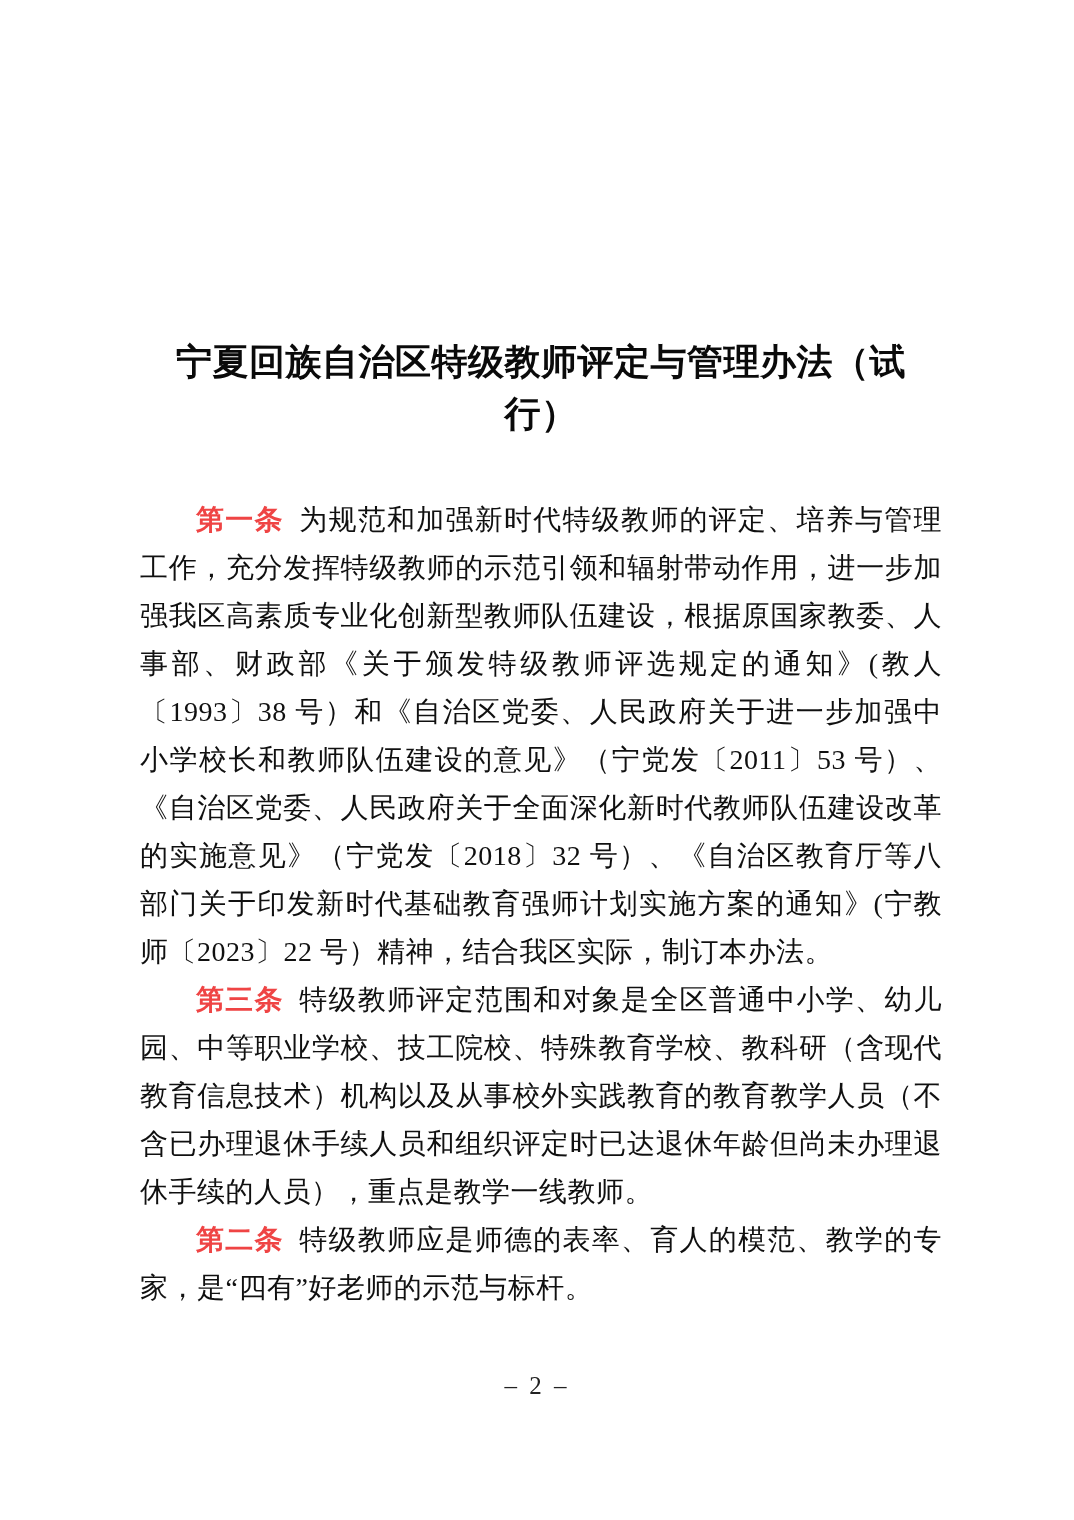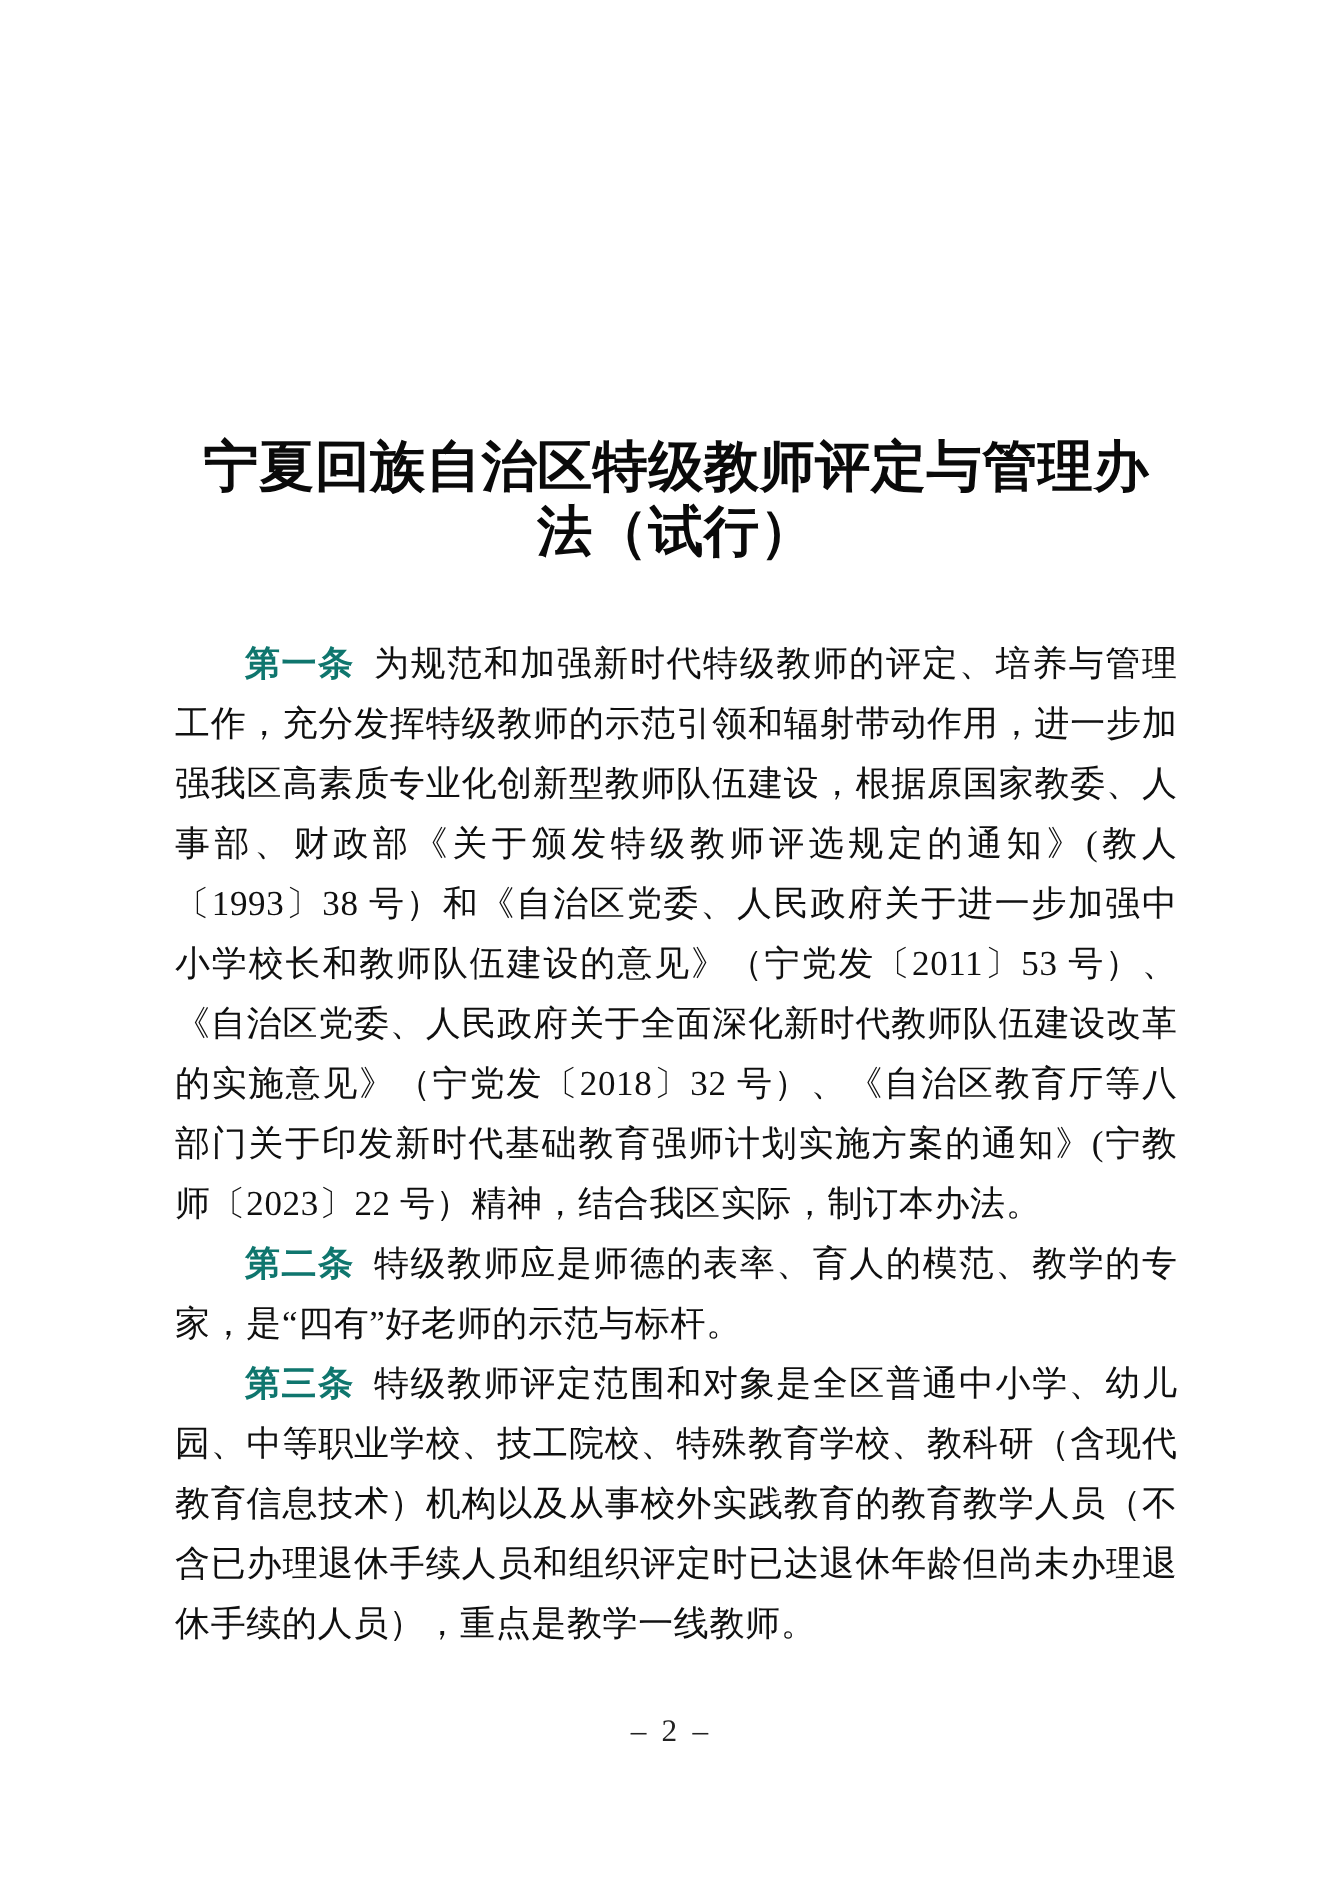--- a/index.html
+++ b/index.html
@@ -16,23 +16,23 @@
     font-family: "Liberation Serif", "DejaVu Serif", serif;
     overflow: hidden;
   }
   .content {
     position: absolute;
     left: 140px;
     top: 0;
     width: 802px;
   }
   .doc-title {
-    margin: 12px;
+    margin: 0;
     padding-top: 336px;
-    font-size: 44px;
+    font-size: 36px;
     line-height: 52px;
     font-weight: bold;
     text-align: center;
     letter-spacing: 0.5px;
     color: #0a0a0a;
   }
   .doc-body {
     margin-top: 56px;
   }
   .para {
@@ -41,21 +41,21 @@
     line-height: 48px;
     text-align: justify;
     text-justify: inter-ideograph;
     text-indent: 2em;
     letter-spacing: 0.5px;
     color: #101010;
   }
   .article-label {
     font-weight: bold;
     margin-right: 0.55em;
-    color: #0f766e;
+    color: #ef4444;
   }
   .page-footer {
     position: absolute;
     left: 0;
     top: 1372px;
     width: 1074px;
     text-align: center;
     font-size: 25px;
     letter-spacing: 3px;
     color: #222222;
@@ -69,25 +69,25 @@
 
     <h1 class="doc-title">宁夏回族自治区特级教师评定与管理办法（试行）</h1>
 
     <div class="doc-body">
 
       <p class="para">
         <span class="article-label">第一条</span><span>为规范和加强新时代特级教师的评定、培养与管理工作，充分发挥特级教师的示范引领和辐射带动作用，进一步加强我区高素质专业化创新型教师队伍建设，根据原国家教委、人事部、财政部《关于颁发特级教师评选规定的通知》(教人〔1993〕38 号）和《自治区党委、人民政府关于进一步加强中小学校长和教师队伍建设的意见》（宁党发〔2011〕53 号）、《自治区党委、人民政府关于全面深化新时代教师队伍建设改革的实施意见》（宁党发〔2018〕32 号）、《自治区教育厅等八部门关于印发新时代基础教育强师计划实施方案的通知》(宁教师〔2023〕22 号）精神，结合我区实际，制订本办法。</span>
       </p>
 
       <p class="para">
-        <span class="article-label">第二条</span><span>特级教师应是师德的表率、育人的模范、教学的专家，是“四有”好老师的示范与标杆。</span>
+        <span class="article-label">第三条</span><span>特级教师评定范围和对象是全区普通中小学、幼儿园、中等职业学校、技工院校、特殊教育学校、教科研（含现代教育信息技术）机构以及从事校外实践教育的教育教学人员（不含已办理退休手续人员和组织评定时已达退休年龄但尚未办理退休手续的人员），重点是教学一线教师。</span>
       </p>
 
       <p class="para">
-        <span class="article-label">第三条</span><span>特级教师评定范围和对象是全区普通中小学、幼儿园、中等职业学校、技工院校、特殊教育学校、教科研（含现代教育信息技术）机构以及从事校外实践教育的教育教学人员（不含已办理退休手续人员和组织评定时已达退休年龄但尚未办理退休手续的人员），重点是教学一线教师。</span>
+        <span class="article-label">第二条</span><span>特级教师应是师德的表率、育人的模范、教学的专家，是“四有”好老师的示范与标杆。</span>
       </p>
 
 
     </div>
   </div>
 
   <div class="page-footer">– 2 –</div>
 </div>
 
 </body></html>

